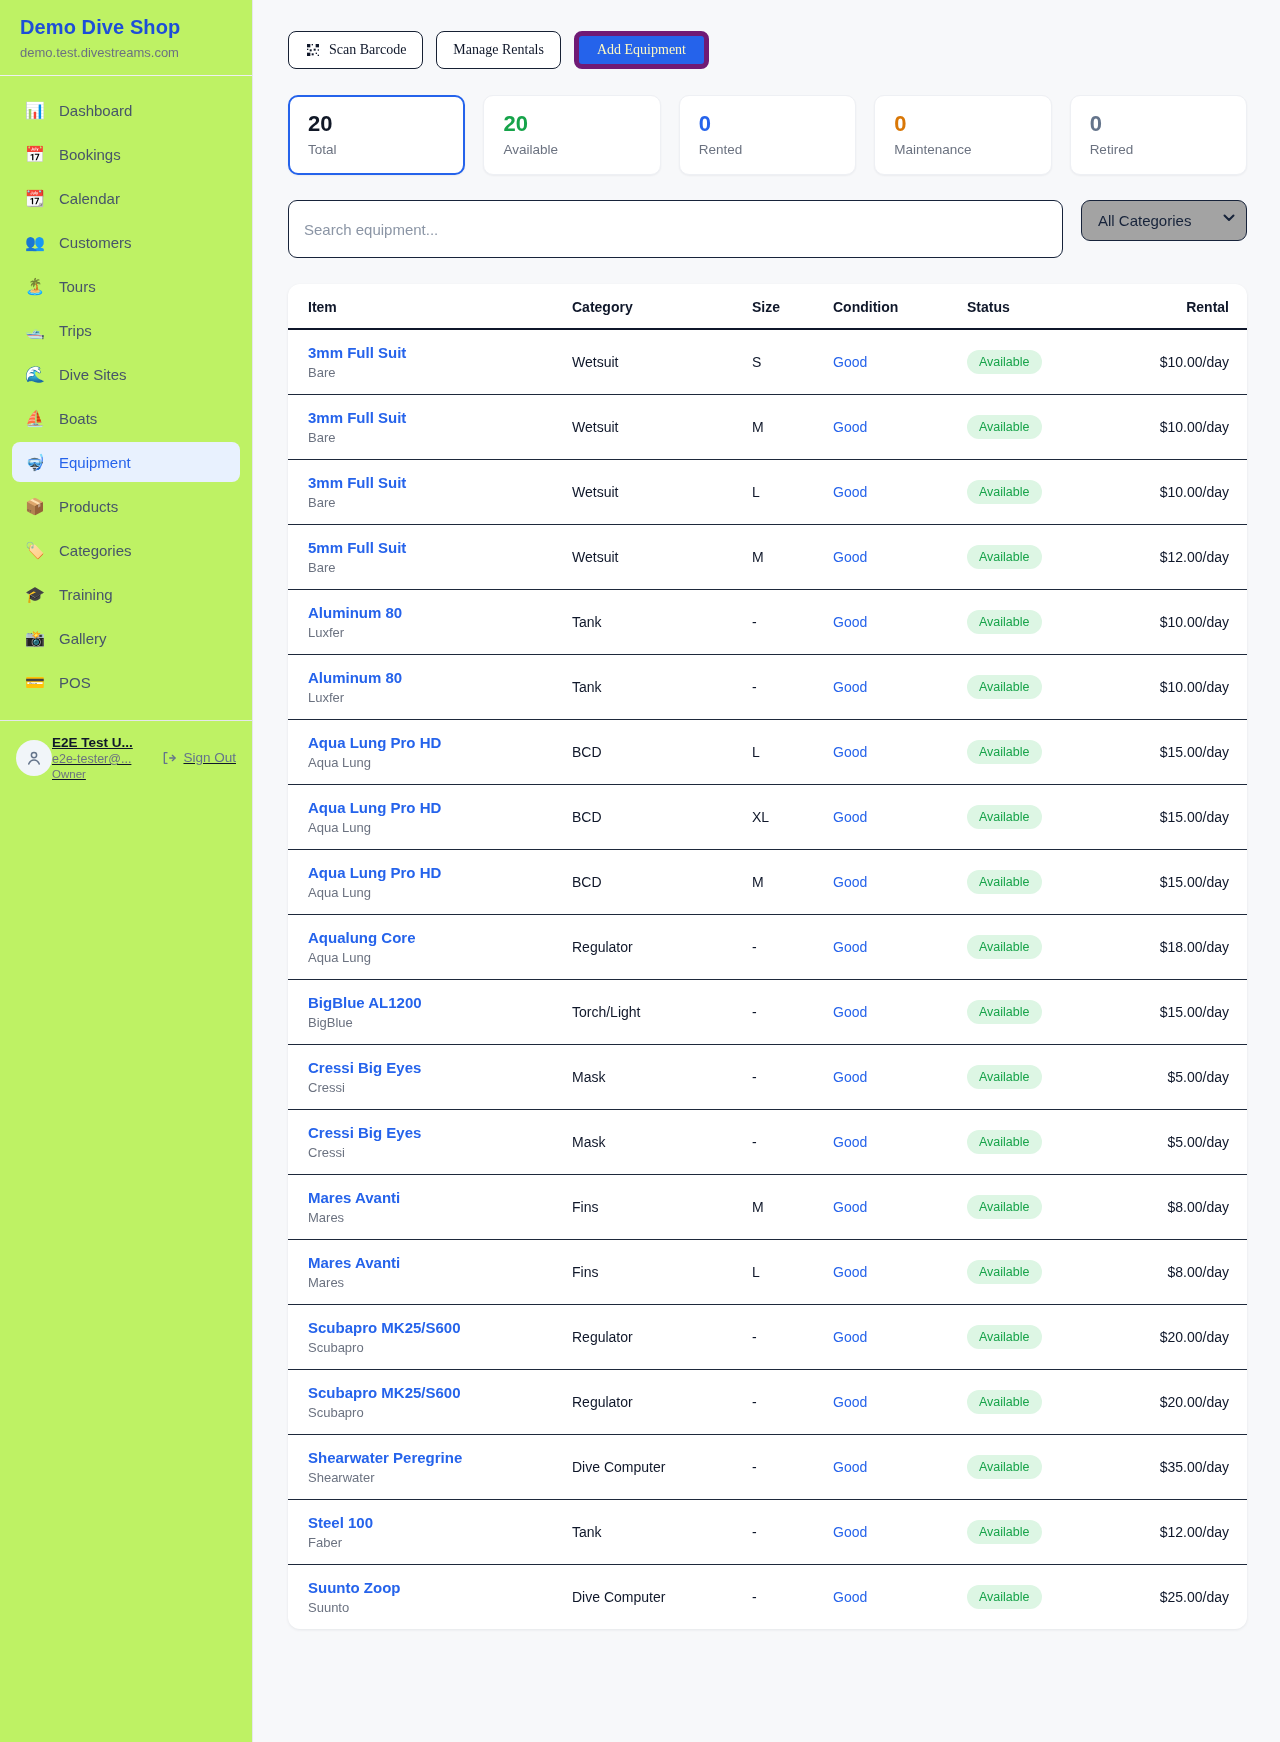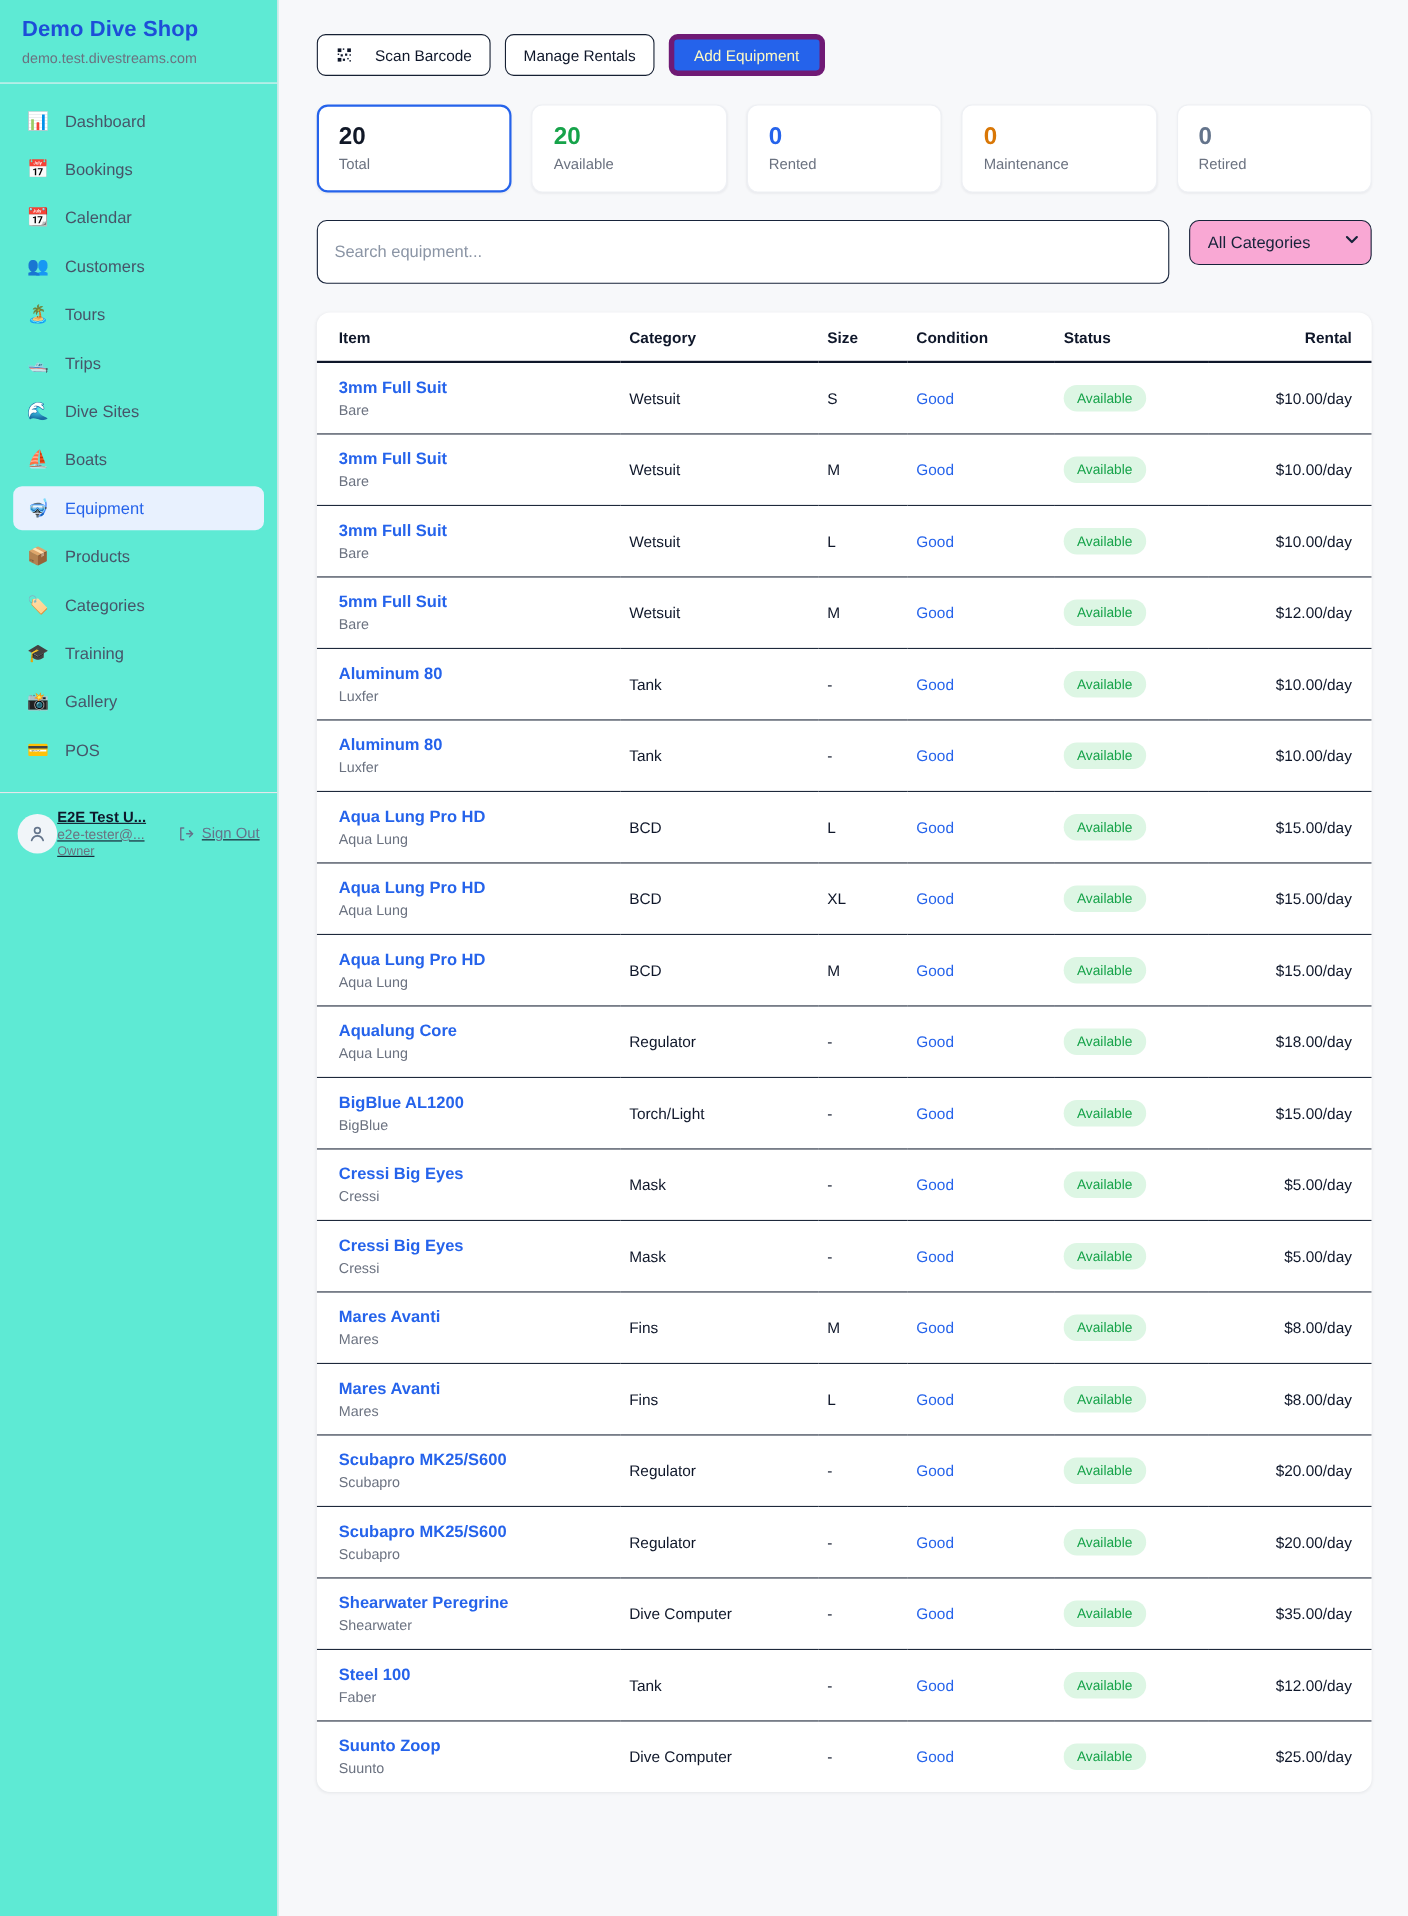--- a/index.html
+++ b/index.html
@@ -7,21 +7,21 @@
   body {
     font-family:"Liberation Sans", sans-serif;
     background:#f7f8fa;
     color:#0f172a;
     overflow:hidden;
     display:flex;
   }
   
   .sidebar {
     width:253px; min-width:253px; height:1742px;
-    background:#5eead4; border-right:1px solid #e5e7eb;
+    background:#bef264; border-right:1px solid #e5e7eb;
     display:flex; flex-direction:column;
   }
   .logo-block { padding:16px 20px 15px; border-bottom:1px solid #eef0f3; }
   .logo-title { color:#1d4ed8; font-size:20px; font-weight:700; letter-spacing:.1px; }
   .logo-domain { color:#6b7280; font-size:13px; margin-top:6px; }
   .nav { padding:14px 12px 8px; }
   .nav-item {
     display:flex; align-items:center; gap:13px;
     height:40px; margin-bottom:4px; padding:0 12px;
     border-radius:8px; cursor:pointer; text-decoration:none;
@@ -42,22 +42,22 @@
   .user-email { font-size:12.5px; color:#6b7280; margin-top:2px; white-space:nowrap; }
   .user-role  { font-size:11.5px; color:#6b7280; margin-top:2px; }
   .signout { display:flex; align-items:center; gap:6px; color:#64748b; font-size:13.5px; cursor:pointer; white-space:nowrap; }
   
   .main { flex:1; padding:26px 33px 30px 35px; }
   .page-header { display:flex; justify-content:space-between; align-items:flex-start; }
   .page-title { font-size:26px; font-weight:700; color:#111827; letter-spacing:.2px; }
   .page-subtitle { font-size:14px; color:#64748b; margin-top:7px; }
   .header-actions { display:flex; gap:13px; align-items:center; margin-top:5px; }
   .btn {
-    display:flex; align-items:center; gap:20px;
-    font-family:Liberation Sans, sans-serif; font-size:14px; cursor:pointer;
+    display:flex; align-items:center; gap:8px;
+    font-family:Liberation Serif, serif; font-size:14px; cursor:pointer;
     border-radius:8px; padding:0 16px; height:38px;
     background:#fff; border:1px solid #162033; color:#0f172a;
   }
   .btn-primary { background:#2563eb; border:5px solid #701a75; color:#fef9c3; font-weight:500; padding:0 18px; }
   
   .stats { display:flex; gap:18px; margin-top:26px; }
   .stat-card {
     flex:1; background:#fff; border-radius:10px; padding:15px 19px 17px;
     border:1px solid #eef0f4; box-shadow:0 1px 2px rgba(15,23,42,.05); cursor:pointer;
   }
@@ -67,21 +67,21 @@
   
   .filter-row { display:flex; gap:18px; margin-top:25px; }
   .search-input {
     flex:1; height:58px; border:1px solid #17233a; border-radius:9px;
     padding:0 15px; font-family:inherit; font-size:15px; color:#0f172a; background:#fff;
   }
   .search-input::placeholder { color:#8b95a5; }
   .select-wrap { position:relative; width:166px; }
   .select-wrap select {
     width:100%; height:41px; border:1px solid #17233a; border-radius:9px;
-    background:#f9a8d4; font-family:inherit; font-size:15px; color:#17233a;
+    background:#a3a3a3; font-family:inherit; font-size:15px; color:#17233a;
     padding:0 30px 0 16px; appearance:none; -webkit-appearance:none; cursor:pointer;
   }
   .select-chevron { position:absolute; right:12px; top:14px; pointer-events:none; color:#17233a; }
   
   .table-card {
     margin-top:26px; background:#fff; border-radius:12px;
     box-shadow:0 1px 3px rgba(15,23,42,.08); overflow:hidden;
   }
   table { width:100%; border-collapse:collapse; table-layout:fixed; }
   thead th {

